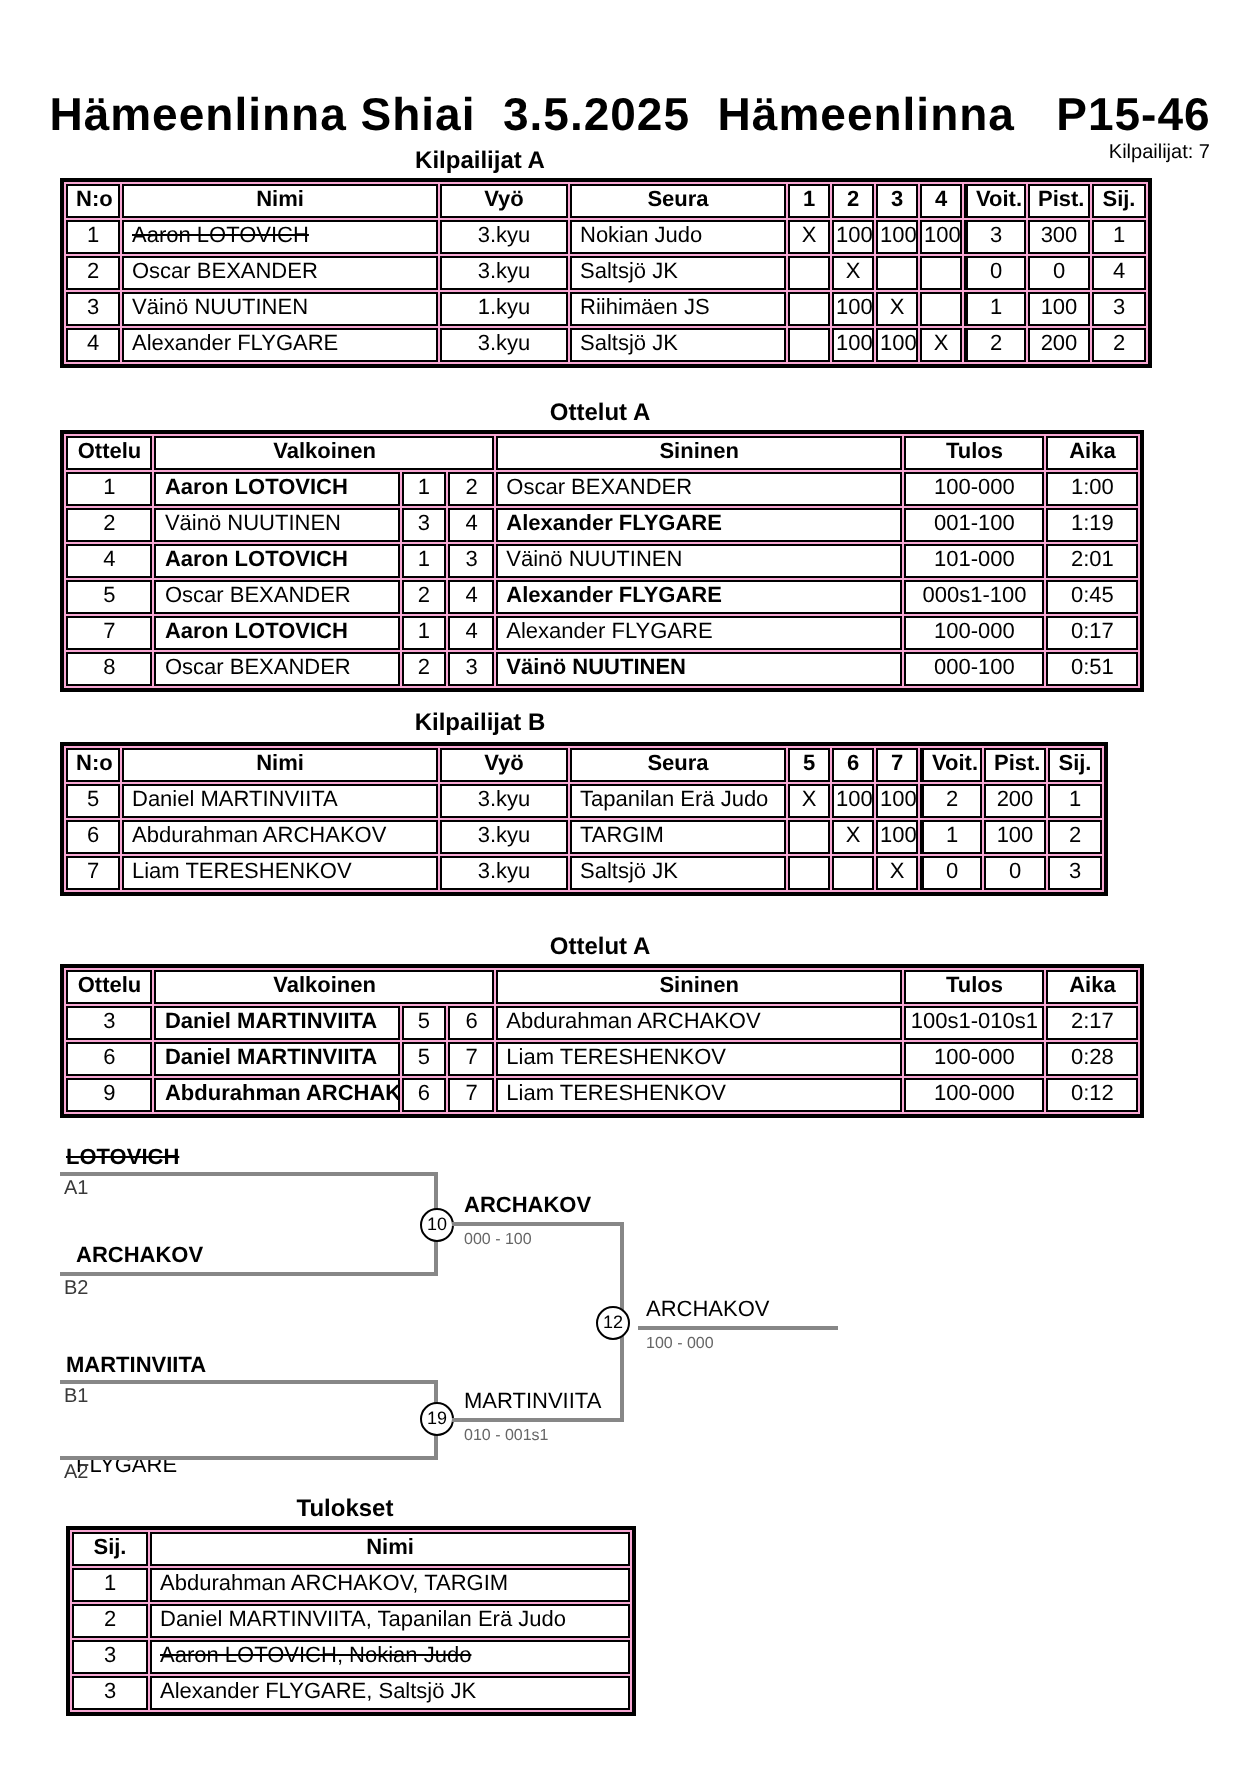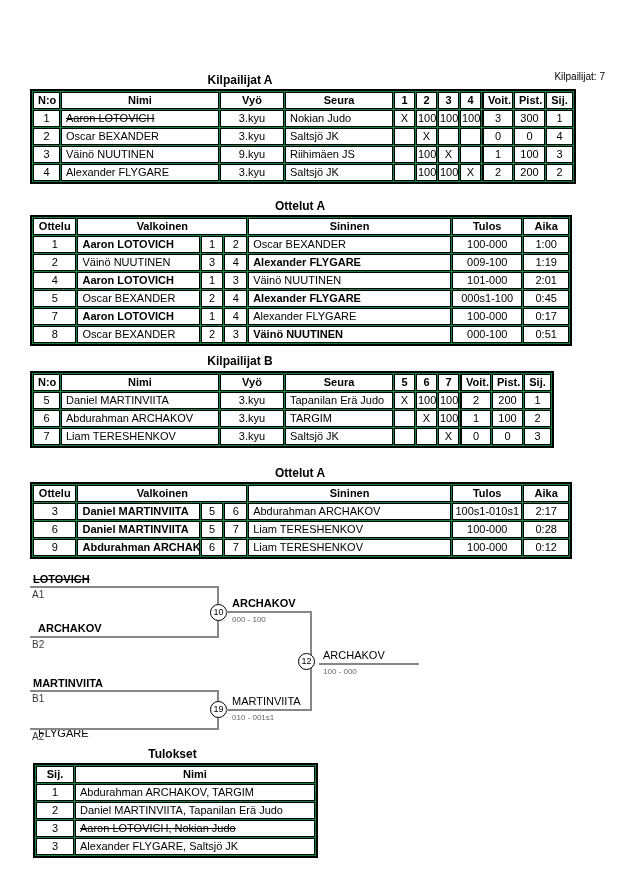--- a/index.html
+++ b/index.html
@@ -10,21 +10,21 @@
   .abs { position:absolute; }
   .page-title {
     top:44px; left:0; width:630px; text-align:center;
     font-size:23px; font-weight:bold; white-space:pre; letter-spacing:0.5px;
   }
   .sec-title { font-size:12px; font-weight:bold; text-align:center; }
   .count-label { font-size:10px; }
 
   table {
     border-collapse:separate; border-spacing:1px;
-    border:2px solid #000; background:#15803d;
+    border:2px solid #000; background:#f9a8d4;
     table-layout:fixed;
   }
   th, td {
     border:1px solid #000; background:#fff;
     font-size:11px; height:15px; line-height:15px;
     padding:0 4px; overflow:hidden; white-space:nowrap;
   }
   th { font-weight:bold; text-align:center; }
   td.c { text-align:center; padding:0 1px; }
   td.l { text-align:left; }
@@ -41,20 +41,21 @@
   .b-circle {
     width:15px; height:15px; border:1px solid #000; border-radius:50%;
     background:#fff; font-size:9px; line-height:15px; text-align:center;
   }
 </style>
 </head>
 <body>
 
 <div class="page">
 
+  <div class="abs page-title">Hämeenlinna Shiai  3.5.2025  Hämeenlinna   P15-46</div>
   <div class="abs sec-title" style="top:73px; left:0; width:480px;">Kilpailijat A</div>
   <div class="abs count-label" style="top:71px; left:545px; width:60px; text-align:right;">Kilpailijat: 7</div>
 
   <table class="abs" style="top:89px; left:30px; width:538px;">
     <colgroup>
       <col style="width:27px">
         <col style="width:158px">
         <col style="width:64px">
         <col style="width:108px">
       <col style="width:21px">
@@ -103,21 +104,21 @@
           <td class="c">X</td>
           <td class="c"></td>
           <td class="c"></td>
           <td class="c gsep">0</td>
           <td class="c">0</td>
           <td class="c">4</td>
         </tr>
         <tr>
           <td class="c">3</td>
           <td class="l">Väinö NUUTINEN</td>
-          <td class="c">9.kyu</td>
+          <td class="c">1.kyu</td>
           <td class="l">Riihimäen JS</td>
           <td class="c"></td>
           <td class="c">100</td>
           <td class="c">X</td>
           <td class="c"></td>
           <td class="c gsep">1</td>
           <td class="c">100</td>
           <td class="c">3</td>
         </tr>
         <tr>
@@ -166,21 +167,21 @@
           <td class="l">Oscar BEXANDER</td>
           <td class="c">100-000</td>
           <td class="c">1:00</td>
         </tr>
         <tr>
           <td class="c">2</td>
           <td class="l">Väinö NUUTINEN</td>
           <td class="c">3</td>
           <td class="c">4</td>
           <td class="l bold">Alexander FLYGARE</td>
-          <td class="c">009-100</td>
+          <td class="c">001-100</td>
           <td class="c">1:19</td>
         </tr>
         <tr>
           <td class="c">4</td>
           <td class="l bold">Aaron LOTOVICH</td>
           <td class="c">1</td>
           <td class="c">3</td>
           <td class="l">Väinö NUUTINEN</td>
           <td class="c">101-000</td>
           <td class="c">2:01</td>

